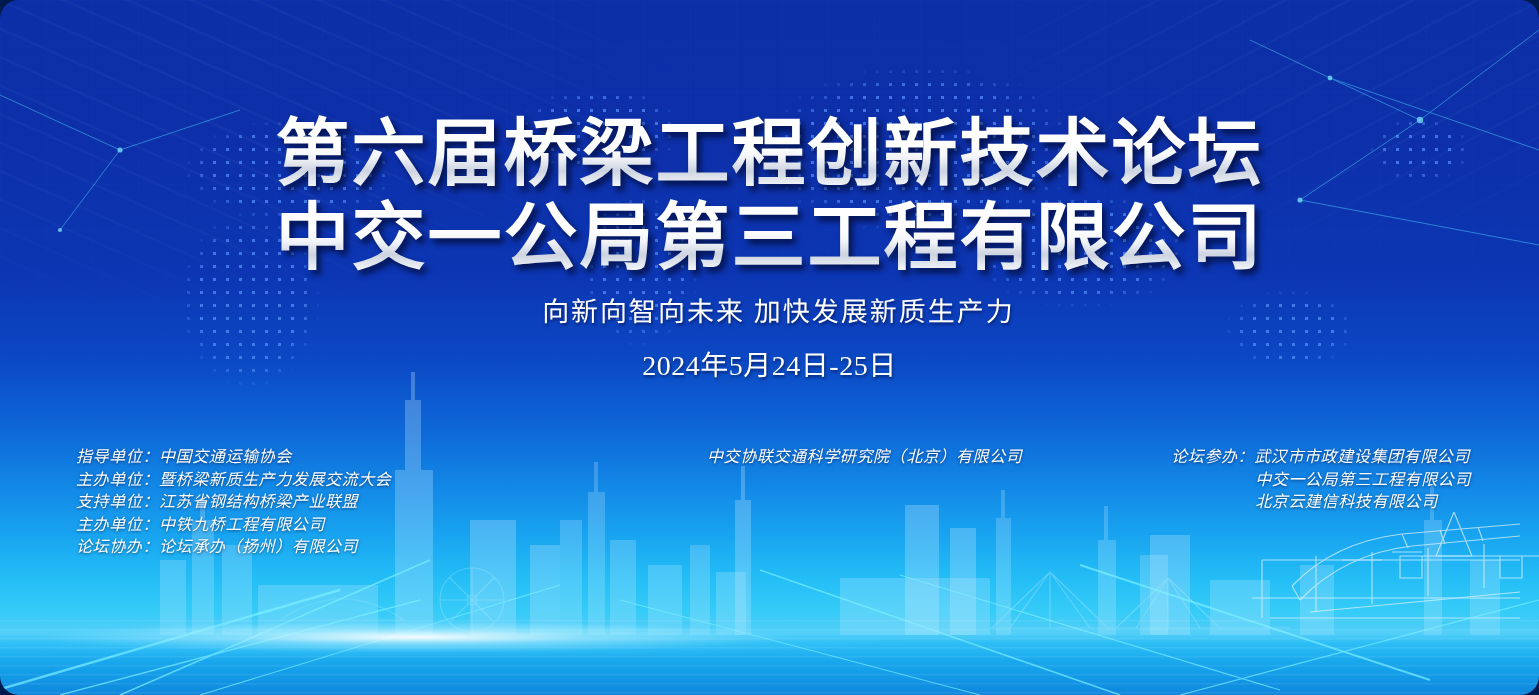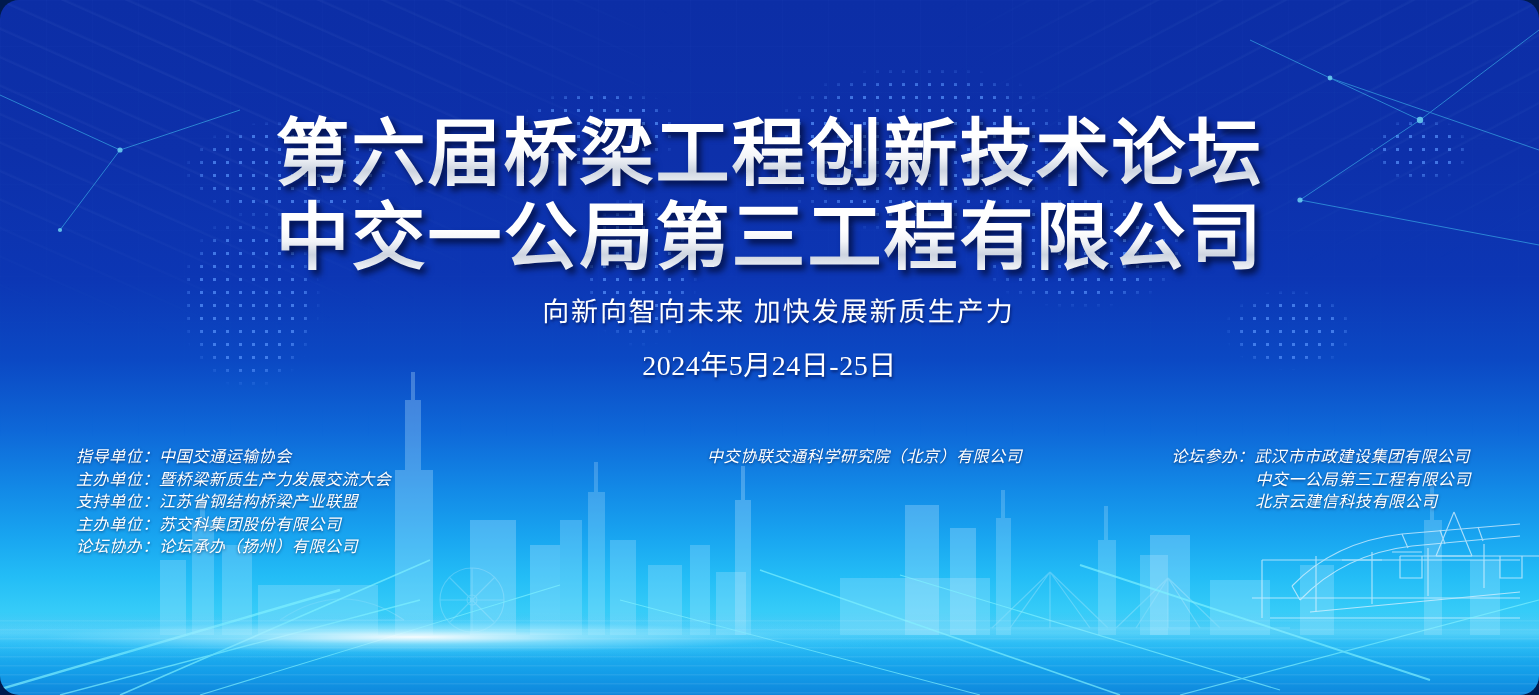--- a/index.html
+++ b/index.html
@@ -376,21 +376,21 @@
         <span class="credit-row">
           <span>指导单位：</span><span>中国交通运输协会</span>
         </span>
         <span class="credit-row">
           <span>主办单位：</span><span>暨桥梁新质生产力发展交流大会</span>
         </span>
         <span class="credit-row">
           <span>支持单位：</span><span>江苏省钢结构桥梁产业联盟</span>
         </span>
         <span class="credit-row">
-          <span>主办单位：</span><span>苏交科集团股份有限公司</span>
+          <span>主办单位：</span><span>中铁九桥工程有限公司</span>
         </span>
         <span class="credit-row">
           <span>论坛协办：</span><span>论坛承办（扬州）有限公司</span>
         </span>
       </div>
 
       <div class="credit-col center">
         <span class="credit-row credit-indent">
           <span>中交协联交通科学研究院（北京）有限公司</span>
         </span>

